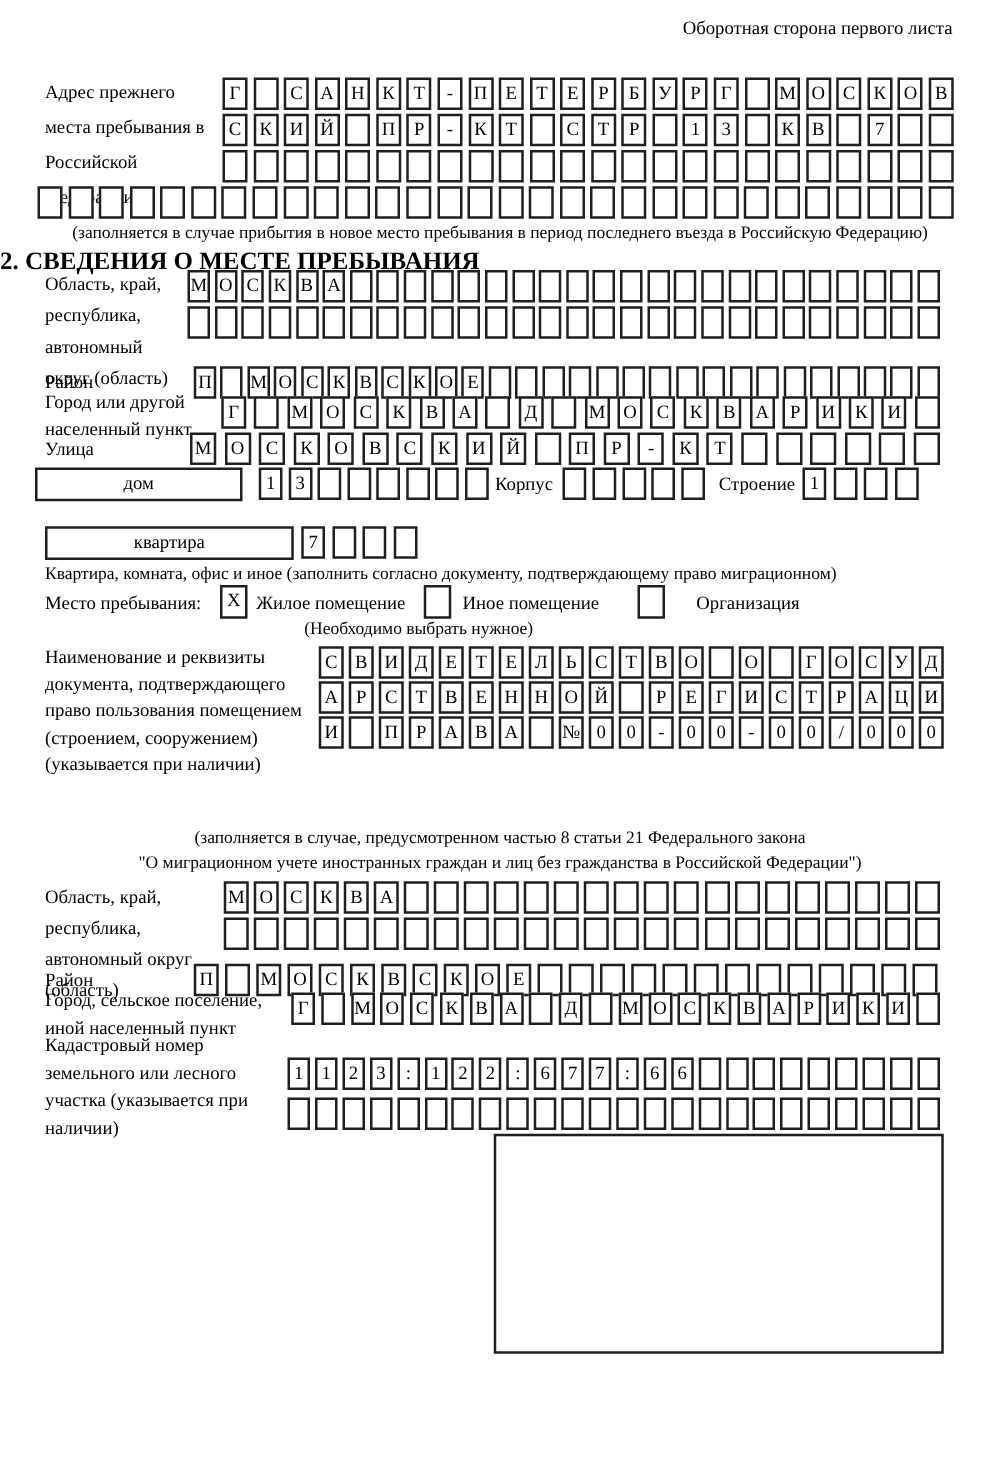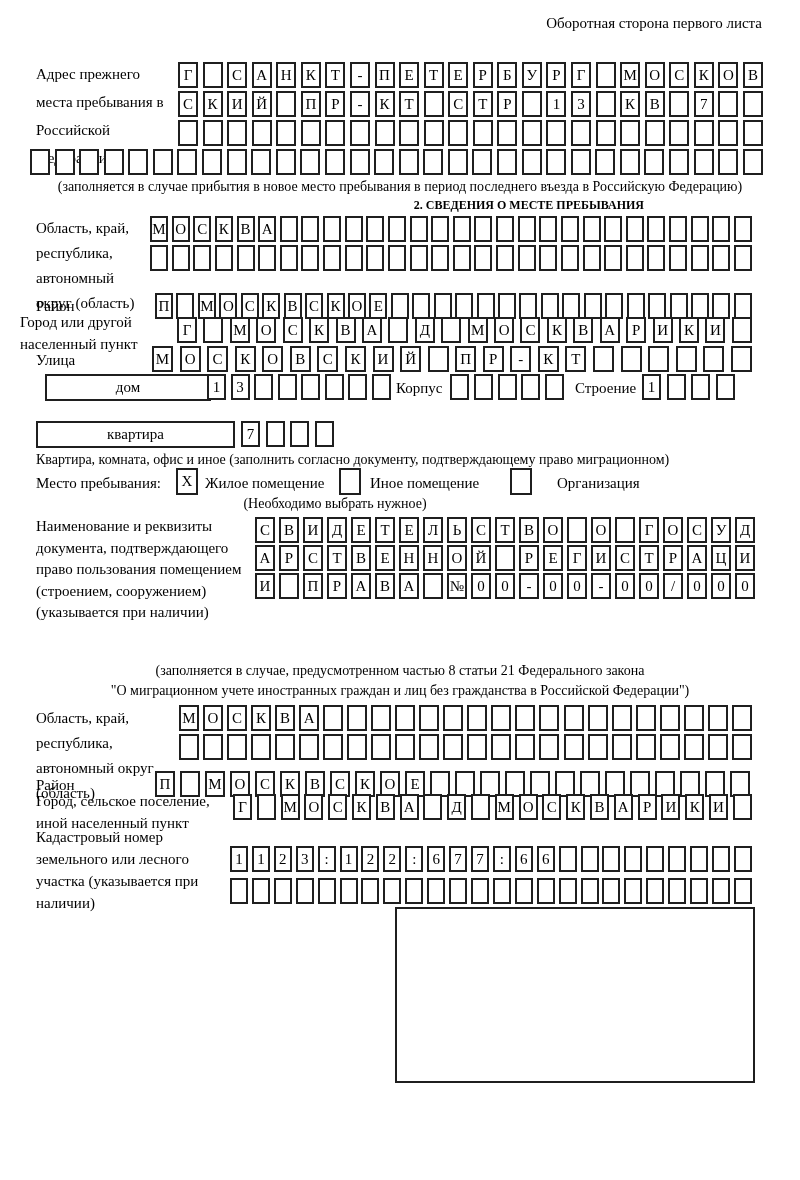--- a/index.html
+++ b/index.html
@@ -9,21 +9,21 @@
     font-family:"Liberation Serif","DejaVu Serif",serif;
     color:#000;
   }
   #page { position:relative; width:800px; height:1180px; background:#fff; overflow:hidden; }
   .abs { position:absolute; }
   .lbl { font-size:15px; line-height:25px; }
   .center { text-align:center; }
   .note { font-size:14px; }
   .caption { font-size:14px; }
   .hdr { right:38px; top:15px; font-size:15px; }
-  .sec-title { left:0; width:644px; text-align:right; font-size:12px; font-weight:bold; }
+  .sec-title { left:0; width:644px; text-align:left; font-size:20px; font-weight:bold; }
 
   .boxrow { display:flex; justify-content:space-between; }
   .cell {
     flex:0 0 20px; height:26px;
     border:2px solid #1f1f1f; background:#fff;
     display:flex; align-items:center; justify-content:center;
     font-size:15px; line-height:1;
   }
   .cw18 .cell { flex-basis:18px; }
   .cw19 .cell { flex-basis:19px; }
@@ -252,21 +252,21 @@
       <span class="cell"></span>
       <span class="cell"></span>
       <span class="cell"></span>
       <span class="cell"></span>
       <span class="cell"></span>
       <span class="cell"></span>
       <span class="cell"></span>
       <span class="cell"></span>
     </div>
 
-  <div class="abs lbl" style="left:20px;top:311px;width:135px;line-height:22px">Город или другой населенный пункт</div>
+  <div class="abs lbl" style="left:36px;top:311px;width:135px;line-height:22px">Город или другой населенный пункт</div>
   <div class="abs boxrow" style="left:177px;top:317px;width:575px">
       <span class="cell">Г</span>
       <span class="cell"></span>
       <span class="cell">М</span>
       <span class="cell">О</span>
       <span class="cell">С</span>
       <span class="cell">К</span>
       <span class="cell">В</span>
       <span class="cell">А</span>
       <span class="cell"></span>
@@ -304,21 +304,21 @@
       <span class="cell">К</span>
       <span class="cell">Т</span>
       <span class="cell"></span>
       <span class="cell"></span>
       <span class="cell"></span>
       <span class="cell"></span>
       <span class="cell"></span>
       <span class="cell"></span>
     </div>
 
-  <div class="abs labelbox" style="left:45px;top:374px;width:166px">дом</div>
+  <div class="abs labelbox" style="left:28px;top:374px;width:166px">дом</div>
   <div class="abs boxrow cw19" style="left:207px;top:374px;width:184px">
       <span class="cell">1</span>
       <span class="cell">3</span>
       <span class="cell"></span>
       <span class="cell"></span>
       <span class="cell"></span>
       <span class="cell"></span>
       <span class="cell"></span>
       <span class="cell"></span>
     </div>

